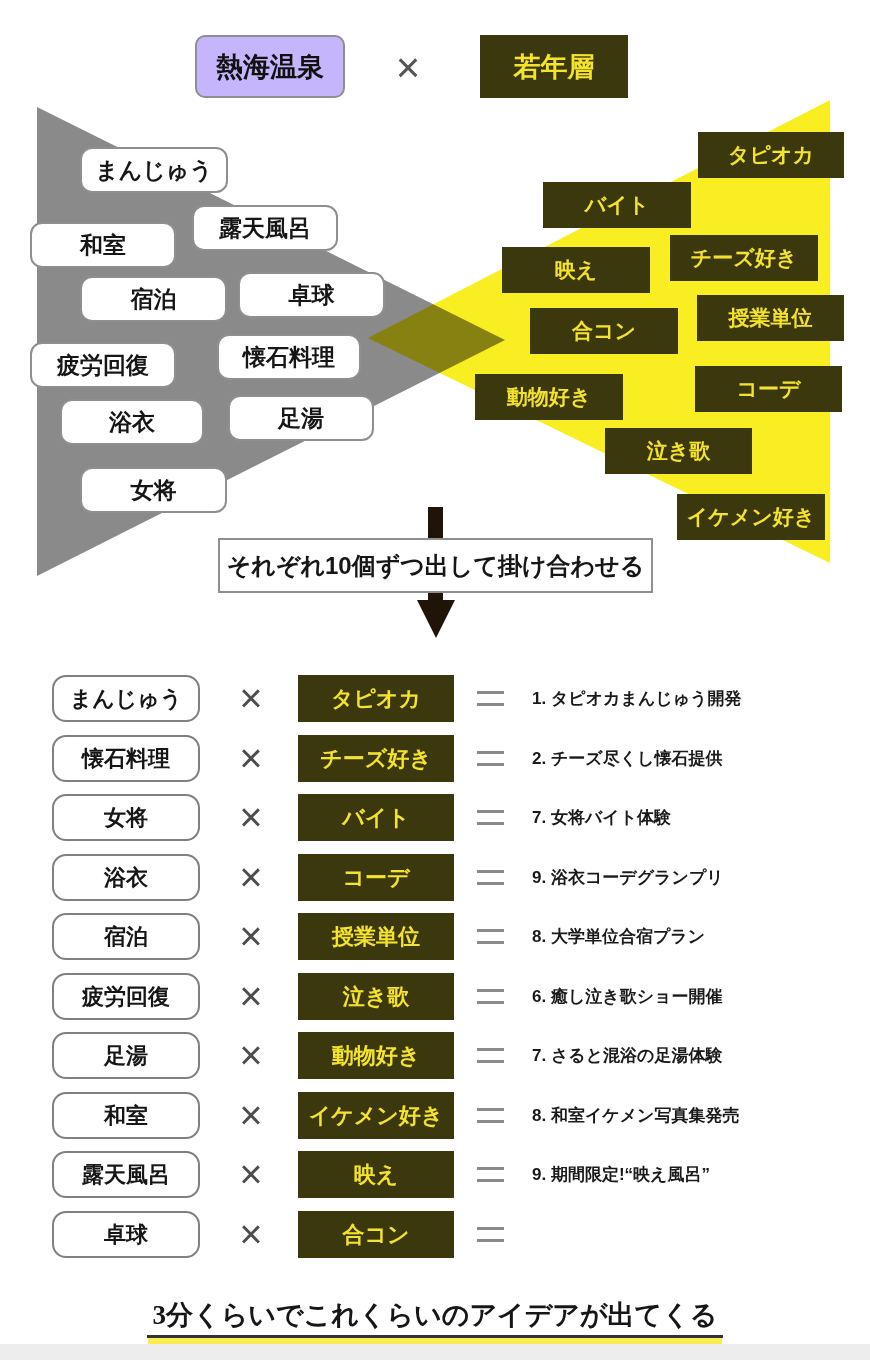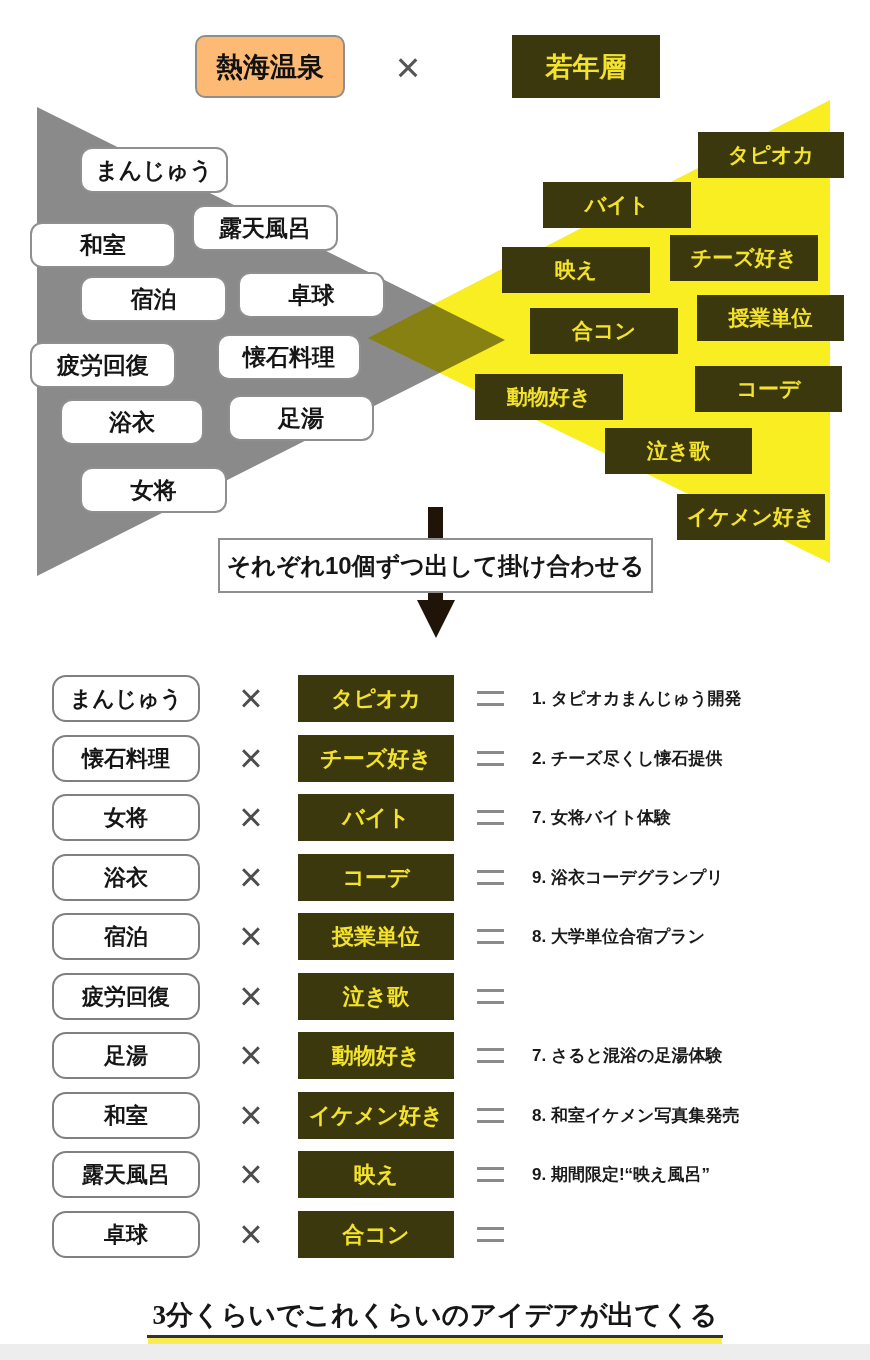--- a/index.html
+++ b/index.html
@@ -8,23 +8,23 @@
     --arrow-dark:#201408; --marker-yellow:#f8ec51;
   }
   html,body{margin:0;padding:0;background:#fff;}
   .stage{position:relative;width:870px;height:1360px;background:#fff;overflow:hidden;
          font-family:"Liberation Sans","DejaVu Sans",sans-serif;}
   .tri-svg{position:absolute;left:0;top:0;}
   .tri-svg .gray{fill:var(--tri-gray);}
   .tri-svg .yellow{fill:var(--tri-yellow);mix-blend-mode:multiply;}
 
   .hbox{position:absolute;display:flex;align-items:center;justify-content:center;font-weight:bold;box-sizing:border-box;}
-  .topic-left{left:195px;top:35px;width:150px;height:63px;background:#fdba74;border:2px solid #8f8f8f;border-radius:10px;font-size:27px;color:#111;}
+  .topic-left{left:195px;top:35px;width:150px;height:63px;background:#c4b5fd;border:2px solid #8f8f8f;border-radius:10px;font-size:27px;color:#111;}
   .topic-x{left:385px;top:40px;width:46px;height:56px;font-size:42px;font-weight:400;color:#555;}
-  .topic-right{left:480px;top:35px;width:148px;height:63px;background:var(--box-dark);color:var(--box-dark-text);font-size:27px;margin-left:32px;}
+  .topic-right{left:480px;top:35px;width:148px;height:63px;background:var(--box-dark);color:var(--box-dark-text);font-size:27px;}
 
   .tag{position:absolute;height:46px;display:flex;align-items:center;justify-content:center;font-weight:bold;box-sizing:border-box;z-index:3;}
   .tag.white{background:#fff;border:2px solid #8f8f8f;border-radius:12px;font-size:23px;color:#161616;}
   .tag.dark{background:var(--box-dark);color:var(--box-dark-text);font-size:21px;}
 
   .arrow-bar{position:absolute;left:428px;top:507px;width:15px;height:95px;background:var(--arrow-dark);z-index:1;}
   .arrow-head{position:absolute;left:417px;top:600px;width:0;height:0;border-left:19px solid transparent;
               border-right:19px solid transparent;border-top:38px solid var(--arrow-dark);z-index:1;}
   .process-box{position:absolute;left:218px;top:538px;width:435px;height:55px;background:#fff;border:2px solid #8f8f8f;
                z-index:2;display:flex;align-items:center;justify-content:center;font-weight:bold;font-size:24px;color:#161616;box-sizing:border-box;}
@@ -121,20 +121,21 @@
         <div class="x">×</div>
         <div class="rterm">授業単位</div>
         <div class="eq"></div>
         <div class="result">8. 大学単位合宿プラン</div>
       </div>
       <div class="row" style="top: 973px;">
         <div class="lterm">疲労回復</div>
         <div class="x">×</div>
         <div class="rterm">泣き歌</div>
         <div class="eq"></div>
+        <div class="result">6. 癒し泣き歌ショー開催</div>
       </div>
       <div class="row" style="top: 1032px;">
         <div class="lterm">足湯</div>
         <div class="x">×</div>
         <div class="rterm">動物好き</div>
         <div class="eq"></div>
         <div class="result">7. さると混浴の足湯体験</div>
       </div>
       <div class="row" style="top: 1092px;">
         <div class="lterm">和室</div>

